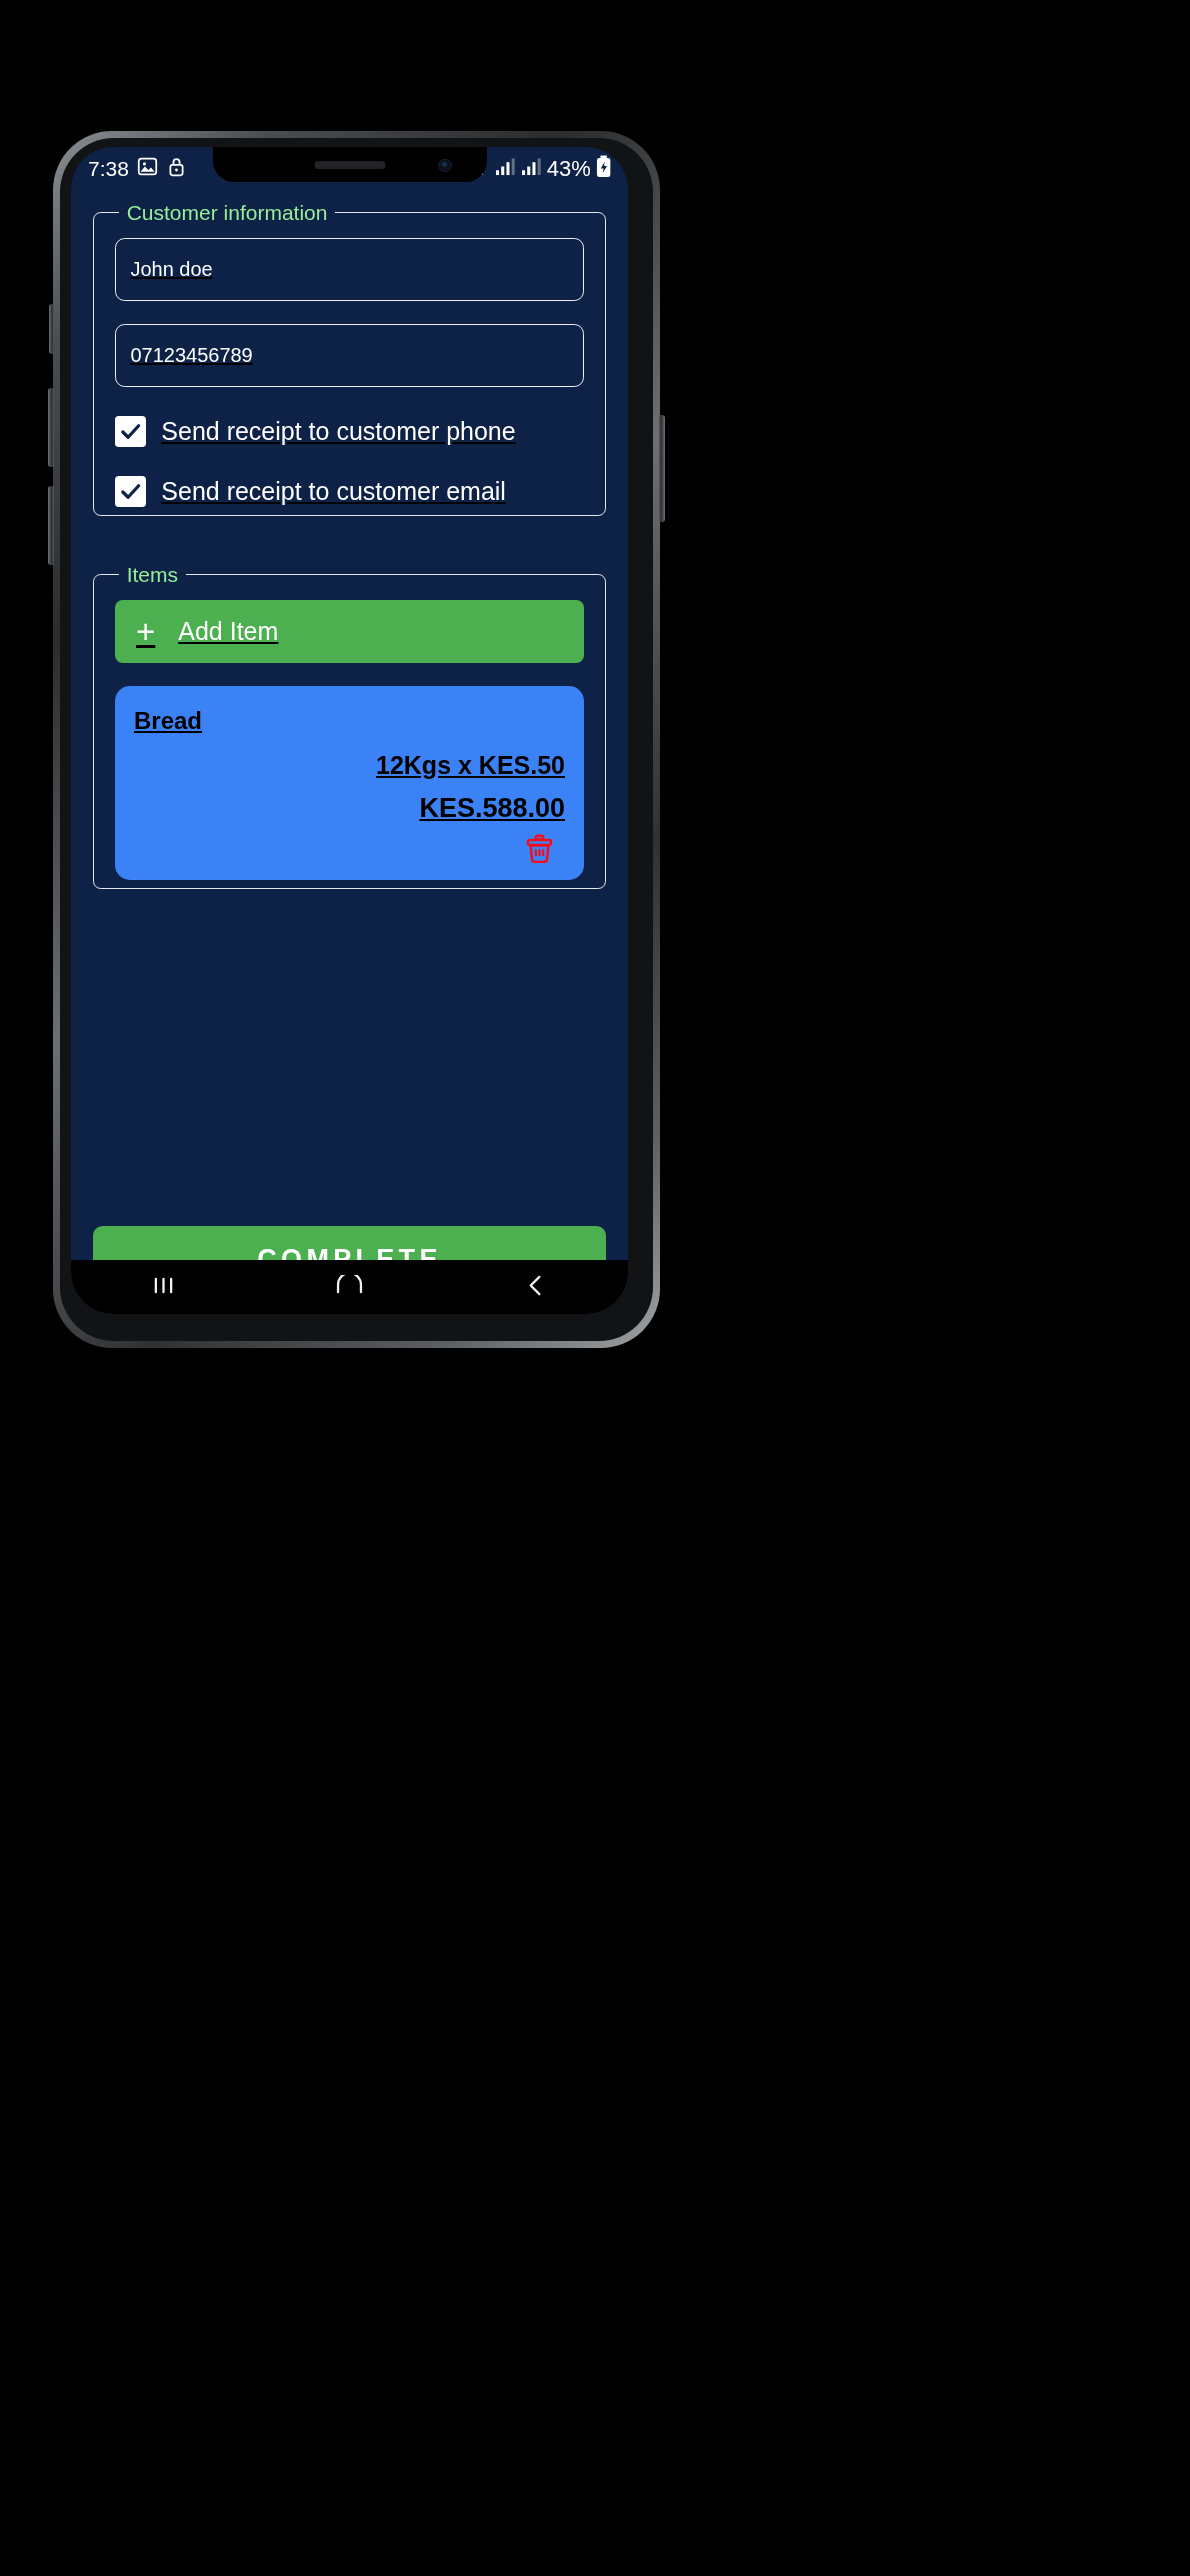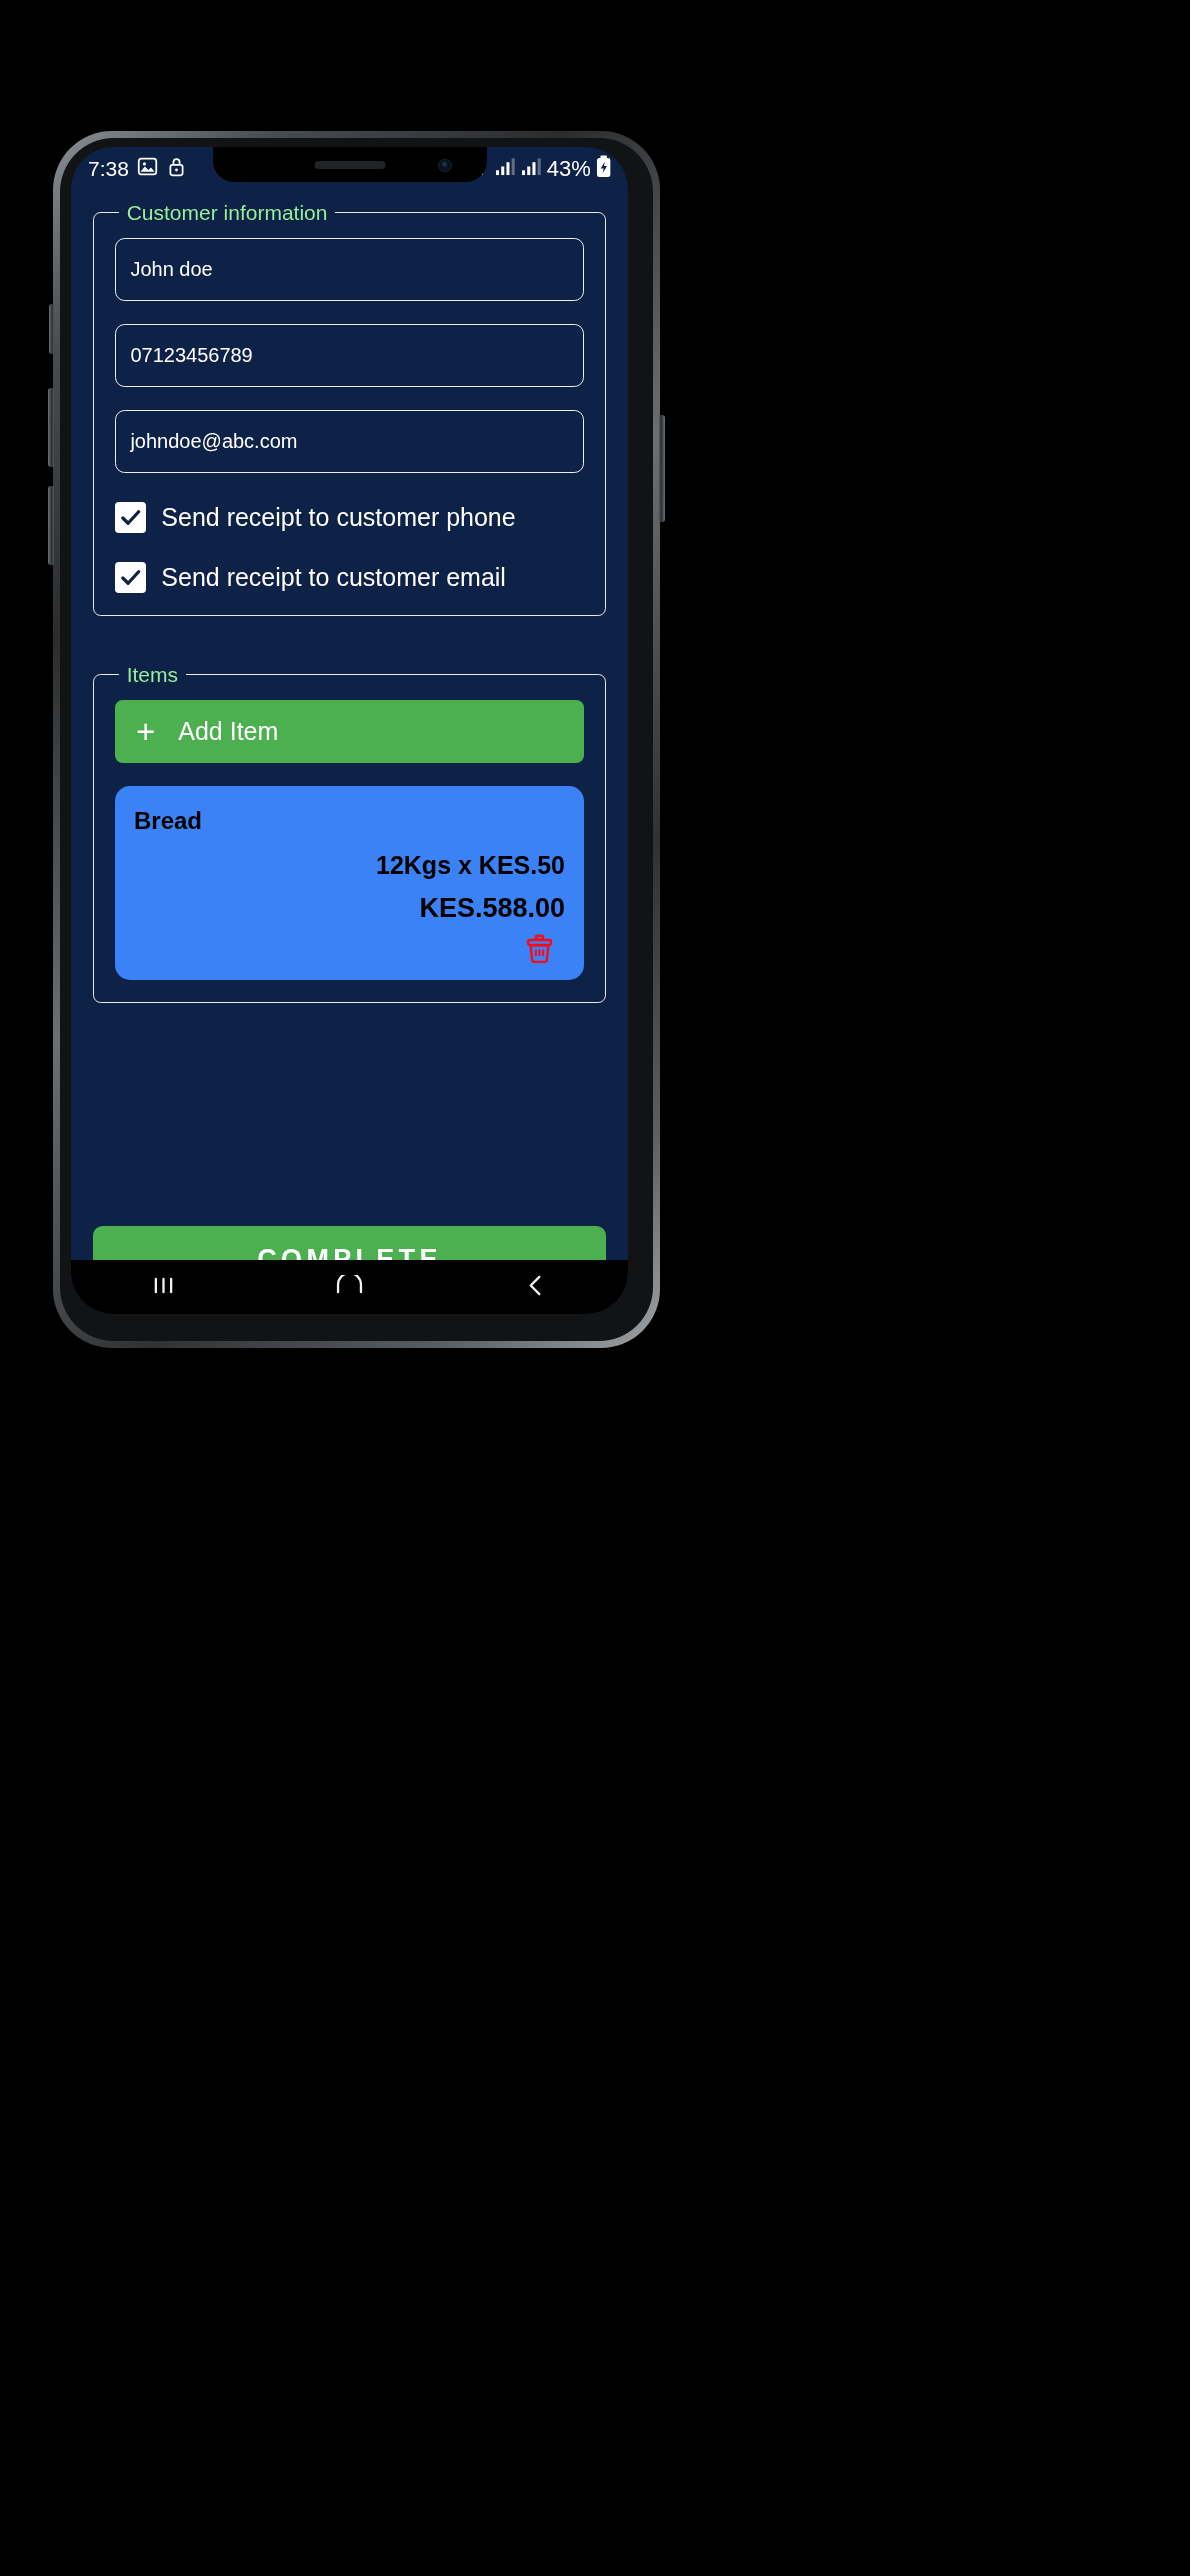--- a/index.html
+++ b/index.html
@@ -143,21 +143,22 @@
     font-size: 35px;
     font-weight: bold;
   }
 
   
   .section {
     position: relative;
     margin: 0 22px;
     border: 1.5px solid #e8eaee;
     border-radius: 7.7px;
-    padding: 25px 21px 22px 21px;
+    padding: 25px 21px 8px 21px;
+    text-decoration: underline;
   }
   .section-legend {
     position: absolute;
     top: -13.4px;
     left: 25px;
     background: #0e2146;
     padding: 0 7.7px;
     color: #96f09a;
     font-size: 21px;
     line-height: 25px;
@@ -373,21 +374,20 @@
     </div>
 
     <div id="app">
 
 
       <div class="section" id="customer-section">
         <div class="section-legend">Customer information</div>
 
         <input class="text-input" type="text" value="John doe" style="">
         <input class="text-input" type="text" value="07123456789" style="">
-        <input class="text-input" type="text" value="johndoe@abc.com" style="">
 
         <div class="checkbox-row">
           <span class="cb-box">
             <svg width="23" height="23" viewBox="0 0 24 24">
               <path d="M4 12.5l5.5 5.5L20.5 6" fill="none" stroke="#0e2146" stroke-width="3.4" stroke-linecap="round" stroke-linejoin="round"></path>
             </svg>
           </span>
           <span class="cb-label">Send receipt to customer phone</span>
         </div>
 

